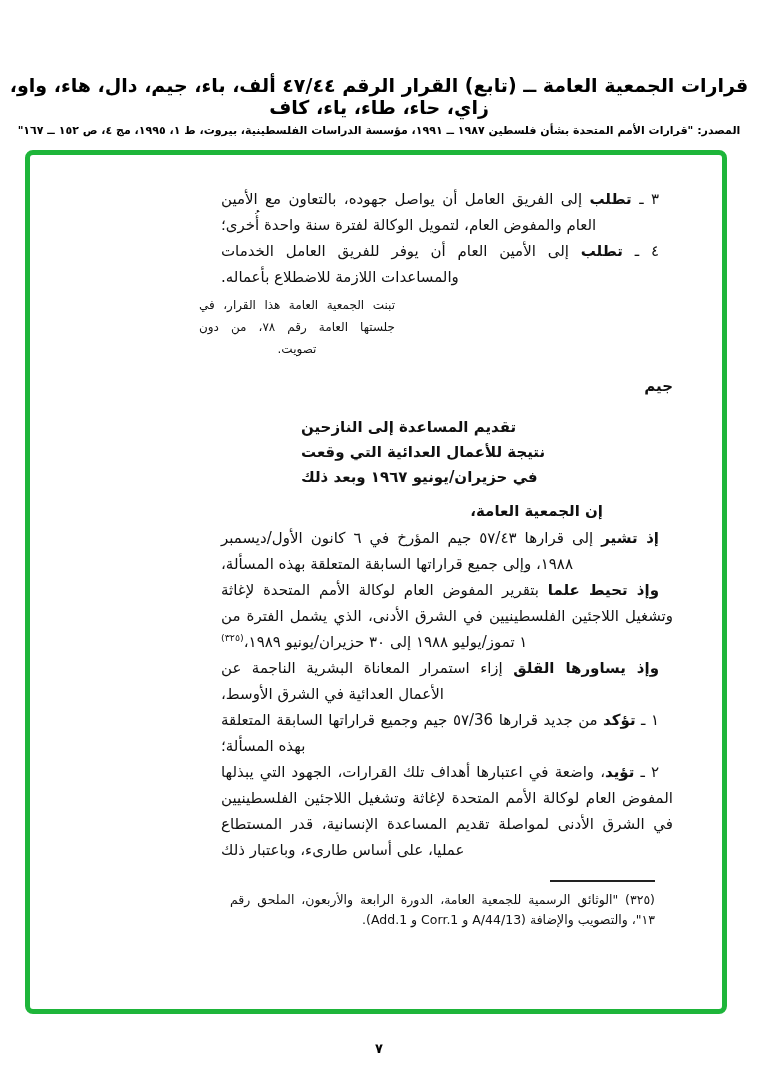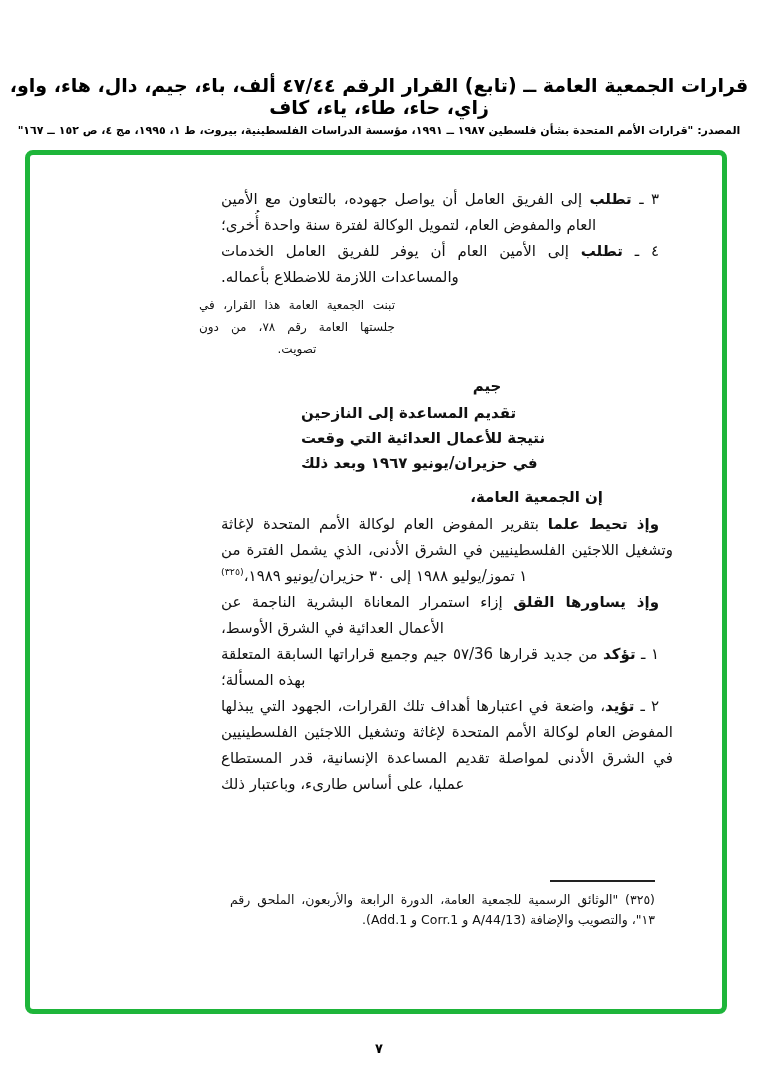--- a/index.html
+++ b/index.html
@@ -43,24 +43,23 @@
   }
   .para{margin:0;text-indent:14px;text-align:justify;text-align-last:left;}
   .para b, .lead b, .adoption b{font-weight:700;}
   .adoption{
     width:196px;
     margin:4px 278px 14px 0; 
     font-size:12px;line-height:22px;
     text-align:justify;text-align-last:center;
   }
   .section-letter{
-    text-align:center;
     padding-left:80px; 
     font-weight:700;
-    margin:10px 0 2px 0;
+    margin:10px 0 16px 0;
     line-height:25px;
   }
   .doc-title{
     text-align:left;
     padding-left:80px;
     font-weight:700;
     line-height:25px;
     margin-bottom:8px;
   }
   .lead{
@@ -114,20 +113,21 @@
   <div class="section-letter">جيم</div>
 
   <div class="doc-title">
     <div>تقديم المساعدة إلى النازحين</div>
     <div>نتيجة للأعمال العدائية التي وقعت</div>
     <div>في حزيران/يونيو ١٩٦٧ وبعد ذلك</div>
   </div>
 
   <p class="lead">إن الجمعية العامة،</p>
 
+  <p class="para"><b>إذ تشير</b><span> إلى قرارها ٥٧/٤٣ جيم المؤرخ في ٦ كانون الأول/ديسمبر ١٩٨٨، وإلى جميع قراراتها السابقة المتعلقة بهذه المسألة،</span></p>
 
   <p class="para"><b>وإذ تحيط علما</b><span> بتقرير المفوض العام لوكالة الأمم المتحدة لإغاثة وتشغيل اللاجئين الفلسطينيين في الشرق الأدنى، الذي يشمل الفترة من ١ تموز/يوليو ١٩٨٨ إلى ٣٠ حزيران/يونيو ١٩٨٩،</span><sup class="fnref">(٣٢٥)</sup></p>
 
   <p class="para"><b>وإذ يساورها القلق</b><span> إزاء استمرار المعاناة البشرية الناجمة عن الأعمال العدائية في الشرق الأوسط،</span></p>
 
   <p class="para"><span>١ ـ </span><b>تؤكد</b><span> من جديد قرارها ٥٧/36 جيم وجميع قراراتها السابقة المتعلقة بهذه المسألة؛</span></p>
 
   <p class="para"><span>٢ ـ </span><b>تؤيد</b><span>، واضعة في اعتبارها أهداف تلك القرارات، الجهود التي يبذلها المفوض العام لوكالة الأمم المتحدة لإغاثة وتشغيل اللاجئين الفلسطينيين في الشرق الأدنى لمواصلة تقديم المساعدة الإنسانية، قدر المستطاع عمليا، على أساس طارىء، وباعتبار ذلك</span></p>
 
 </div>

